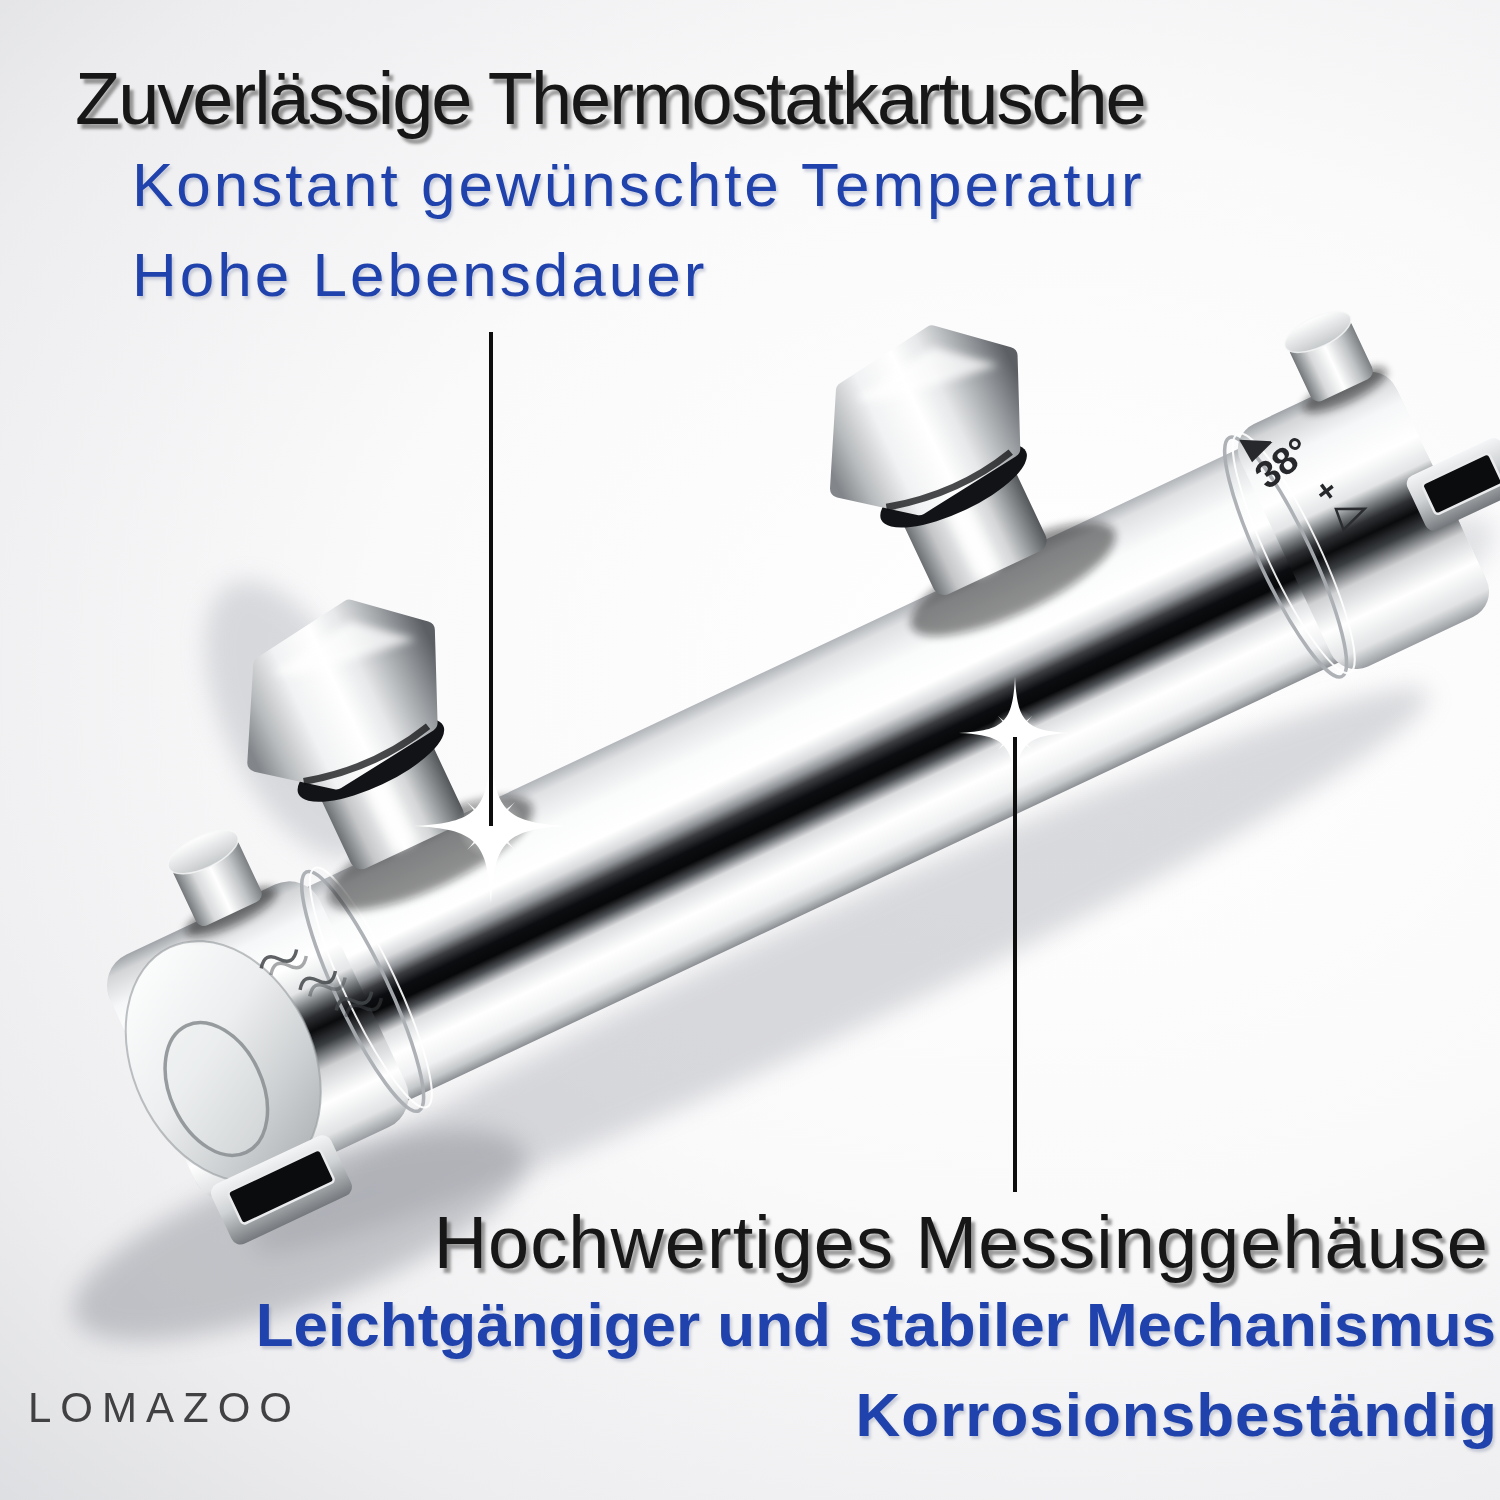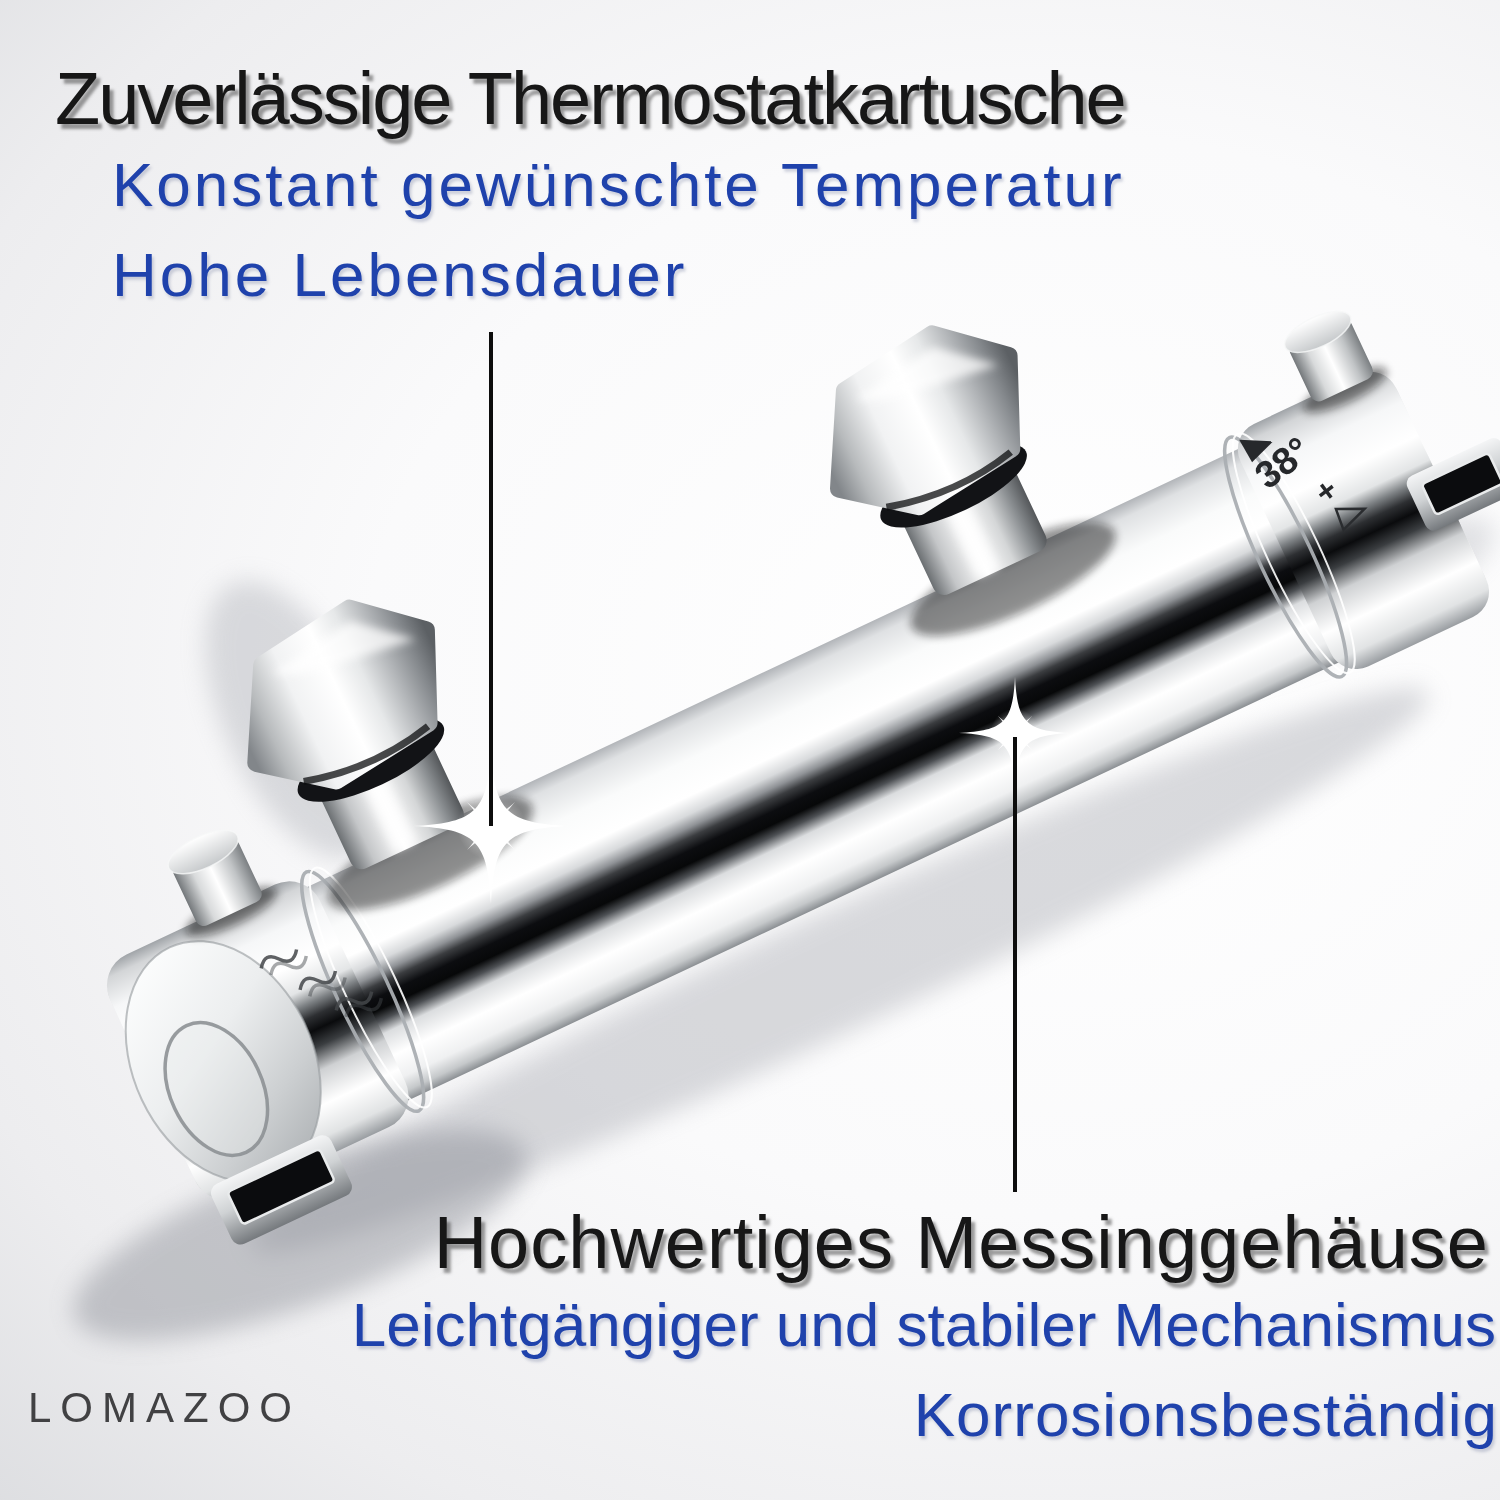--- a/index.html
+++ b/index.html
@@ -2,35 +2,35 @@
 <html><head>
 <meta charset="utf-8">
 <style>
   html,body{margin:0;padding:0;}
   body{
     width:1500px;height:1500px;overflow:hidden;position:relative;
     background: radial-gradient(120% 95% at 70% 45%, #ffffff 0%, #fafafb 38%, #ededef 66%, #dcdde0 84%, #cbccd0 100%);
     font-family:"Liberation Sans", sans-serif;
   }
   svg.scene{position:absolute;left:0;top:0;z-index:1;}
-  .txt{position:absolute;z-index:3;white-space:nowrap;line-height:1.2;}
+  .txt{position:absolute;z-index:3;white-space:nowrap;line-height:1.2;margin-left:20px;}
   .h-dark{
     color:#171717;font-size:74px;font-weight:500;
     text-shadow:4px 5px 3px rgba(60,60,60,0.5);
   }
   .h-blue{
     color:#1f42ac;font-size:62px;font-weight:400;
     text-shadow:2px 3px 3px rgba(90,100,140,0.28);
   }
   .h1{left:55px;top:55px;letter-spacing:-2px;}
   .s1a{left:112px;top:148px;letter-spacing:3px;}
   .s1b{left:112px;top:238px;letter-spacing:3px;}
   .h2{right:11px;top:1199px;letter-spacing:1px;}
-  .s2a{right:4px;top:1288px;letter-spacing:0px;text-align:left;}
-  .s2b{right:2px;top:1378px;letter-spacing:1px;text-align:right;}
+  .s2a{right:4px;top:1288px;letter-spacing:0px;text-align:left;font-weight:bold;}
+  .s2b{right:2px;top:1378px;letter-spacing:1px;text-align:right;font-weight:bold;}
   .logo{
     position:absolute;z-index:3;left:28px;top:1384px;
     font-size:42px;letter-spacing:9px;color:#414143;font-weight:400;
   }
   svg text{font-family:"Liberation Sans",sans-serif;font-weight:700;}
 </style>
 </head>
 <body>
 
 <svg class="scene" width="1500" height="1500" viewBox="0 0 1500 1500">

